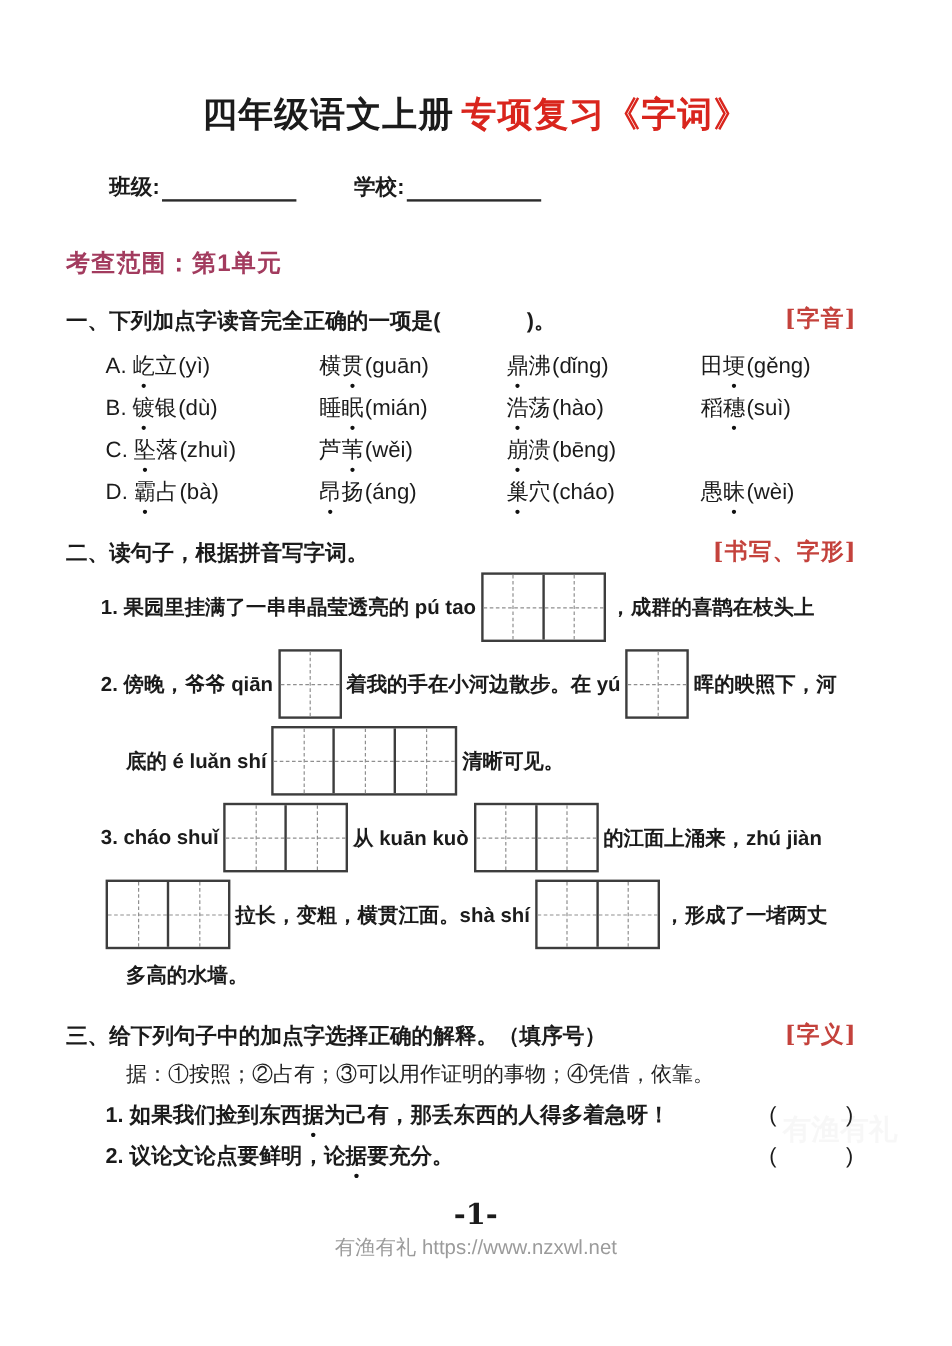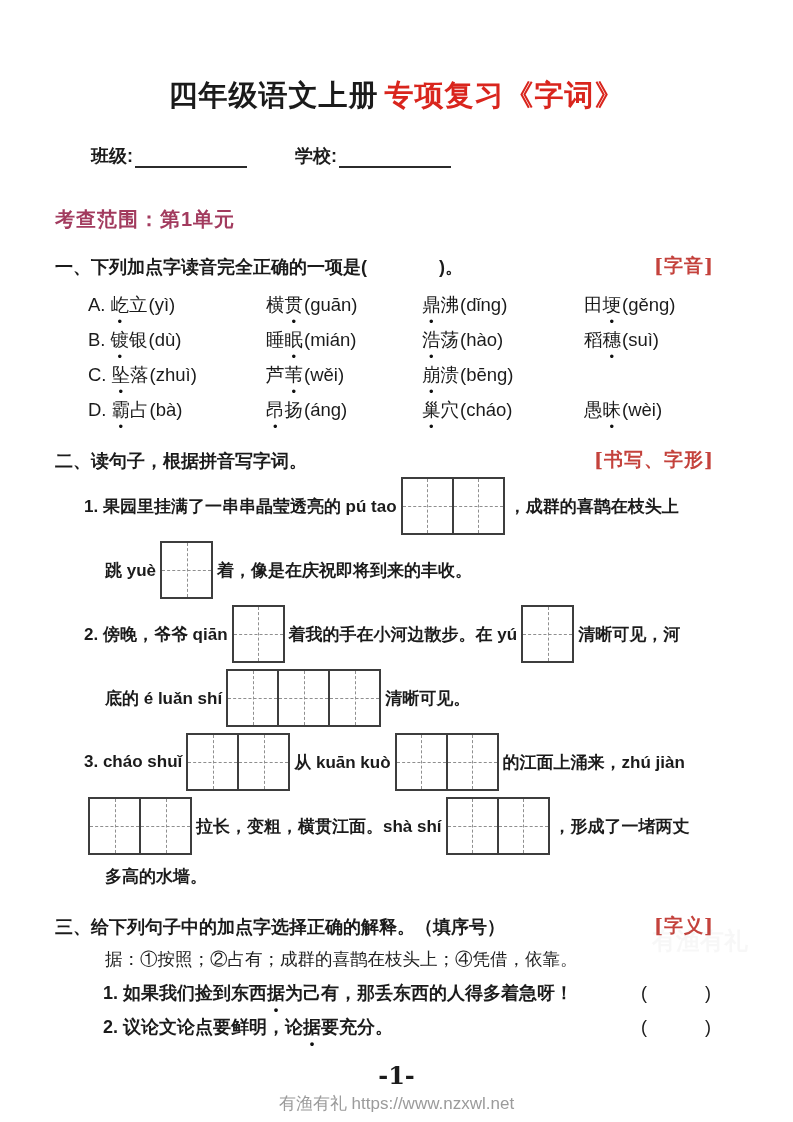--- a/index.html
+++ b/index.html
@@ -50,21 +50,21 @@
   .tzg{display:inline-flex;flex:none;border:2px solid #3d3d3d;background:#fff;margin:0 4px;}
   .tzg .cell{width:49px;height:54px;position:relative;display:block;}
   .tzg .cell + .cell{border-left:2px solid #3d3d3d;}
   .tzg .cell::before{content:'';position:absolute;left:50%;top:0;bottom:0;border-left:1px dashed #8f8f8f;}
   .tzg .cell::after{content:'';position:absolute;top:50%;left:0;right:0;border-top:1px dashed #8f8f8f;}
 
   
   .gloss{margin-left:50px;margin-top:8px;font-size:17.5px;
     font-family:"DejaVu Serif","Liberation Serif",serif;color:#202020;}
   .qline{display:flex;justify-content:space-between;align-items:baseline;
-    margin-left:48px;margin-top:10px;padding-right:26px;font-size:18px;font-weight:bold;white-space:nowrap;}
+    margin-left:33px;margin-top:10px;padding-right:26px;font-size:18px;font-weight:bold;white-space:nowrap;}
   .qans{font-weight:normal;letter-spacing:1px;flex:none;margin-left:10px;}
 
   
   .pagenum{text-align:center;margin-top:22px;font-size:24px;font-weight:bold;
     font-family:"DejaVu Serif","Liberation Serif",serif;}
   .site{text-align:center;margin-top:2px;font-size:17px;color:#9b9b9b;}
 
   
   .watermark{position:absolute;right:45px;top:925px;font-size:24px;color:#8a8a8a;
     opacity:0.06;font-weight:bold;pointer-events:none;}
@@ -129,37 +129,30 @@
       </div>
       <div>
           <div class="s2line ind1">
             <span class="stext">1. 果园里挂满了一串串晶莹透亮的 pú tao </span>
             <span class="tzg">
               <span class="cell"></span>
               <span class="cell"></span>
             </span>
             <span class="stext">，成群的喜鹊在枝头上</span>
           </div>
-          <div class="s2line ind2">
-            <span class="stext">跳 yuè </span>
-            <span class="tzg">
-              <span class="cell"></span>
-            </span>
-            <span class="stext"> 着，像是在庆祝即将到来的丰收。</span>
-          </div>
           <div class="s2line ind1">
             <span class="stext">2. 傍晚，爷爷 qiān </span>
             <span class="tzg">
               <span class="cell"></span>
             </span>
             <span class="stext"> 着我的手在小河边散步。在 yú </span>
             <span class="tzg">
               <span class="cell"></span>
             </span>
-            <span class="stext"> 清晰可见，河</span>
+            <span class="stext"> 晖的映照下，河</span>
           </div>
           <div class="s2line ind2">
             <span class="stext">底的 é luǎn shí </span>
             <span class="tzg">
               <span class="cell"></span>
               <span class="cell"></span>
               <span class="cell"></span>
             </span>
             <span class="stext"> 清晰可见。</span>
           </div>
@@ -192,21 +185,21 @@
             <span class="stext">多高的水墙。</span>
           </div>
         </div>
     </section>
 
     <section>
       <div class="sec-head">
         <span>三、给下列句子中的加点字选择正确的解释。（填序号）</span>
         <span class="tag">[字义]</span>
       </div>
-      <div class="gloss">据：①按照；②占有；成群的喜鹊在枝头上；④凭借，依靠。</div>
+      <div class="gloss">据：①按照；②占有；③可以用作证明的事物；④凭借，依靠。</div>
       <div>
           <div class="qline">
             <span class="qtext"><span class="stext">1. 如果我们捡到东西</span><span class="dotch">据</span><span class="stext">为己有，那丢东西的人得多着急呀！</span></span>
             <span class="qans">(　　　)</span>
           </div>
           <div class="qline">
             <span class="qtext"><span class="stext">2. 议论文论点要鲜明，论</span><span class="dotch">据</span><span class="stext">要充分。</span></span>
             <span class="qans">(　　　)</span>
           </div>
         </div>

